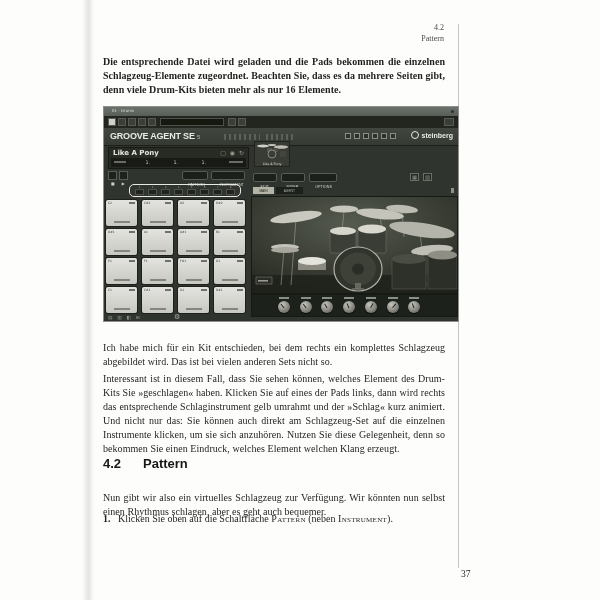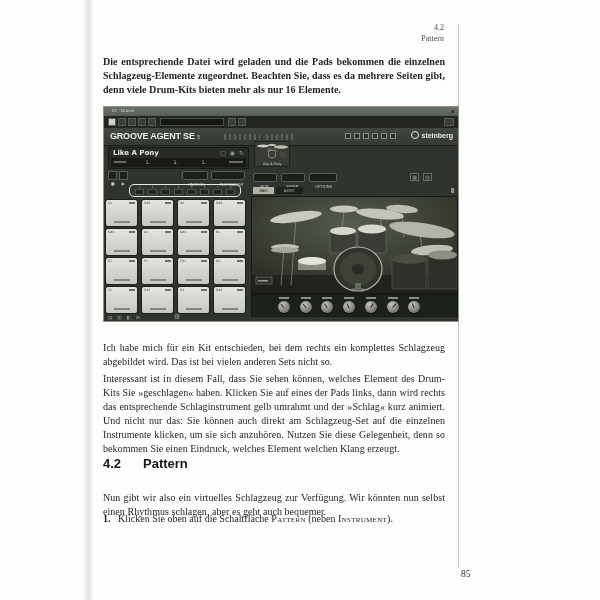--- a/index.html
+++ b/index.html
@@ -113,21 +113,21 @@
 </head>
 <body>
 
 <div class="abs gutter"></div>
 
 <div class="abs corner">
   <div>4.2</div>
   <div>Pattern</div>
 </div>
 <div class="abs vrule"></div>
-<div class="abs pagenum">85</div>
+<div class="abs pagenum">37</div>
 
 <p class="abs para" style="top:45px;font-weight:bold;">Die entsprechende Datei wird geladen und die Pads bekommen die einzelnen Schlagzeug-Elemente zugeordnet. Beachten Sie, dass es da mehrere Seiten gibt, denn viele Drum-Kits bieten mehr als nur 16 Elemente.</p>
 
 <div class="abs plugin">
 
   <div class="abs titlebar">
     <span class="wt">01 - Drums</span>
     <span class="closebtn"></span>
   </div>
 

